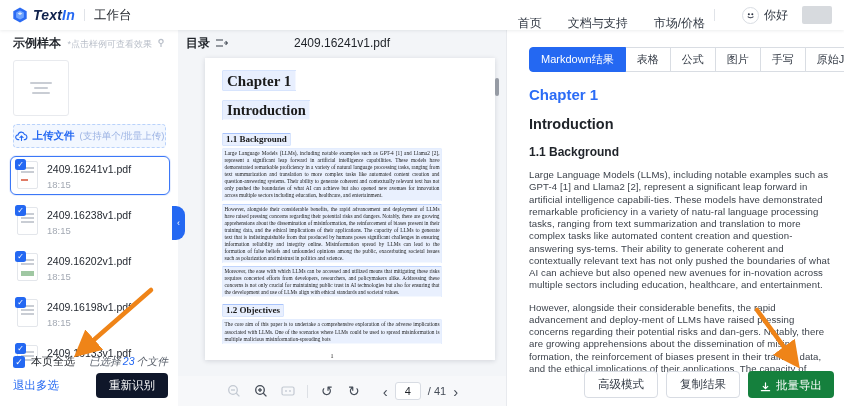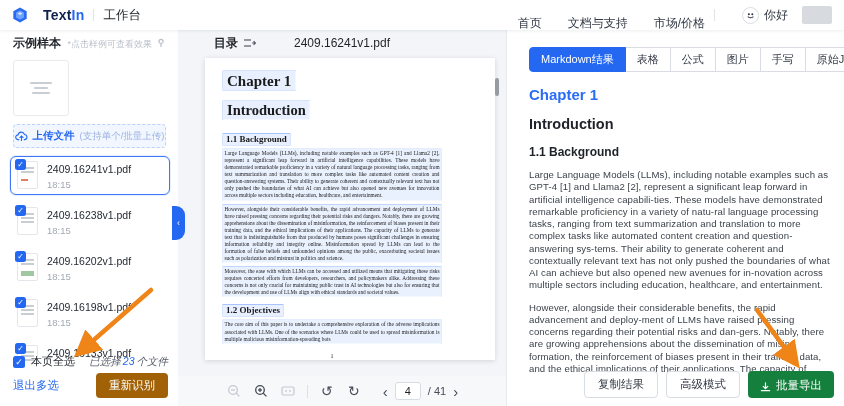--- a/index.html
+++ b/index.html
@@ -3,21 +3,21 @@
 <meta charset="utf-8">
 <style>
   * { margin:0; padding:0; box-sizing:border-box; }
   html,body { background:#e9ebee; }
   body { font-family:"Liberation Sans", sans-serif; }
   .stage { position:relative; width:844px; height:406px; background:#f3f5f8; overflow:hidden; }
 
   
   .hdr { position:absolute; top:0; left:0; right:0; height:30px; background:#fff; z-index:6;
          display:flex; align-items:center; padding:0 12px; box-shadow:0 1px 3px rgba(15,23,42,.08); }
-  .logo { display:flex; align-items:center; gap:15px; }
+  .logo { display:flex; align-items:center; gap:5px;font-style:italic; }
   .logo-txt { font-size:14px; font-weight:bold; color:#10224d; letter-spacing:.2px; }
   .logo-txt b { color:#2468f2; }
   .hdr-div { width:1px; height:12px; background:#e0e3e8; margin:0 9px; }
   .ws { font-size:12.5px; color:#1f2329; }
   .hdr-sp { flex:1; }
   .nav { display:flex; align-items:center; gap:26px; font-size:12px; color:#333a45; }
   .nav span { cursor:pointer;margin-top:16px; }
   .avatar-wrap { display:flex; align-items:center; gap:5px; margin-left:18px; }
   .avatar { width:17px; height:17px; border-radius:50%; background:#fff; border:1px solid #d9dde3;
             display:flex; align-items:center; justify-content:center; overflow:hidden; }
@@ -63,30 +63,30 @@
   .ftime { font-size:9.5px; color:#a3a9b3; margin-top:4px; }
 
   .sb-selrow { position:absolute; left:13px; right:10px; bottom:37px; display:flex; align-items:center; justify-content:space-between; }
   .selall { display:flex; align-items:center; gap:6px; cursor:pointer; }
   .cb2 { width:12px; height:12px; background:#2468f2; border-radius:2.5px; color:#fff; font-size:9px; line-height:12px; text-align:center; }
   .selall-lb { font-size:11px; color:#1f2329; }
   .selcnt { font-size:10.5px; color:#565d68;font-style:italic; }
   .selcnt b { color:#2468f2; font-weight:normal; margin:0 2px; }
   .sb-btnrow { position:absolute; left:13px; right:10px; bottom:8px; display:flex; align-items:center; justify-content:space-between; }
   .exit-link { font-size:11.5px; color:#2468f2; cursor:pointer; }
-  .btn-pri { background:#a16207; color:#fff; font-size:11.5px; border:none; border-radius:4px; padding:5px 13px; cursor:pointer; }
+  .btn-pri { background:#0f172a; color:#fff; font-size:11.5px; border:none; border-radius:4px; padding:5px 13px; cursor:pointer; }
 
   .handle { position:absolute; left:172px; top:206px; width:13px; height:34px; background:#2468f2;
             border-radius:0 9px 9px 0; z-index:4; color:#fff; font-size:9px; display:flex; align-items:center;
             justify-content:center; cursor:pointer; }
 
   
   .vw { position:absolute; left:178px; top:30px; width:328px; bottom:0; background:#f3f5f8; }
   .vw-hd { position:relative; height:26px; display:flex; align-items:center; padding:0 8px; }
-  .toc-lb { font-size:12px; color:#1f2329; font-weight:bold;margin-left:28px; }
+  .toc-lb { font-size:12px; color:#1f2329; font-weight:bold; }
   .toc-icon { margin-left:5px; display:inline-flex; }
   .vw-title { position:absolute; left:0; right:0; text-align:center; font-size:12px; color:#1f2329; }
   .page { position:absolute; left:27px; top:28px; width:290px; height:302px; background:#fff;
           box-shadow:0 1px 5px rgba(15,23,42,.14); overflow:hidden; }
   .pgin { width:508px; transform:scale(.5); transform-origin:0 0; padding:26px 0 0 36px;
           font-family:"Liberation Serif", serif; color:#1a1a1a; }
   .pgin .hl { background:rgba(77,134,247,.13); box-shadow:0 0 0 1px rgba(77,134,247,.45); }
   .ch { display:inline-block; font-size:30px; font-weight:bold; padding:2px 8px; }
   .it { display:inline-block; font-size:29px; font-weight:bold; padding:2px 8px; margin-top:22px; }
   .sh { display:inline-block; font-size:18px; font-weight:bold; padding:1px 6px; margin-top:28px; }
@@ -345,22 +345,22 @@
       <span class="tab">原始JSON</span>
     </div>
     <div class="rc">
       <div class="rc-ch">Chapter 1</div>
       <div class="rc-it">Introduction</div>
       <div class="rc-sh">1.1 Background</div>
       <div class="rc-p">Large Language Models (LLMs), including notable examples such as GPT-4 [1] and Llama2 [2], represent a significant leap forward in artificial intelligence capabili-ties. These models have demonstrated remarkable proficiency in a variety of natu-ral language processing tasks, ranging from text summarization and translation to more complex tasks like automated content creation and question-answering sys-tems. Their ability to generate coherent and contextually relevant text has not only pushed the boundaries of what AI can achieve but also opened new avenues for in-novation across multiple sectors including education, healthcare, and entertainment.</div>
       <div class="rc-p">However, alongside their considerable benefits, the rapid advancement and deploy-ment of LLMs have raised pressing concerns regarding their potential risks and dan-gers. Notably, there are growing apprehensions about the dissemination of misin-formation, the reinforcement of biases present in their training data, and the ethical implications of their applications. The capacity of LLMs to generate text that is indis-tinguishable from that produced by humans poses significant challenges in ensuring information reliability and integrity online. Misinformation spread by LLMs can lead to the formation of false beliefs</div>
     </div>
     <div class="rp-btns">
+      <button class="btn-out">高级模式</button>
       <button class="btn-out">复制结果</button>
-      <button class="btn-out">高级模式</button>
       <button class="btn-exp">
         <svg width="11" height="11" viewBox="0 0 12 12">
           <path d="M6 1 V7 M3.5 4.7 L6 7.2 L8.5 4.7" fill="none" stroke="#fff" stroke-width="1.3" stroke-linecap="round"></path>
           <path d="M1.5 9.5 H10.5" stroke="#fff" stroke-width="1.3" stroke-linecap="round"></path>
         </svg>
         <span>批量导出</span>
       </button>
     </div>
   </div>
 

